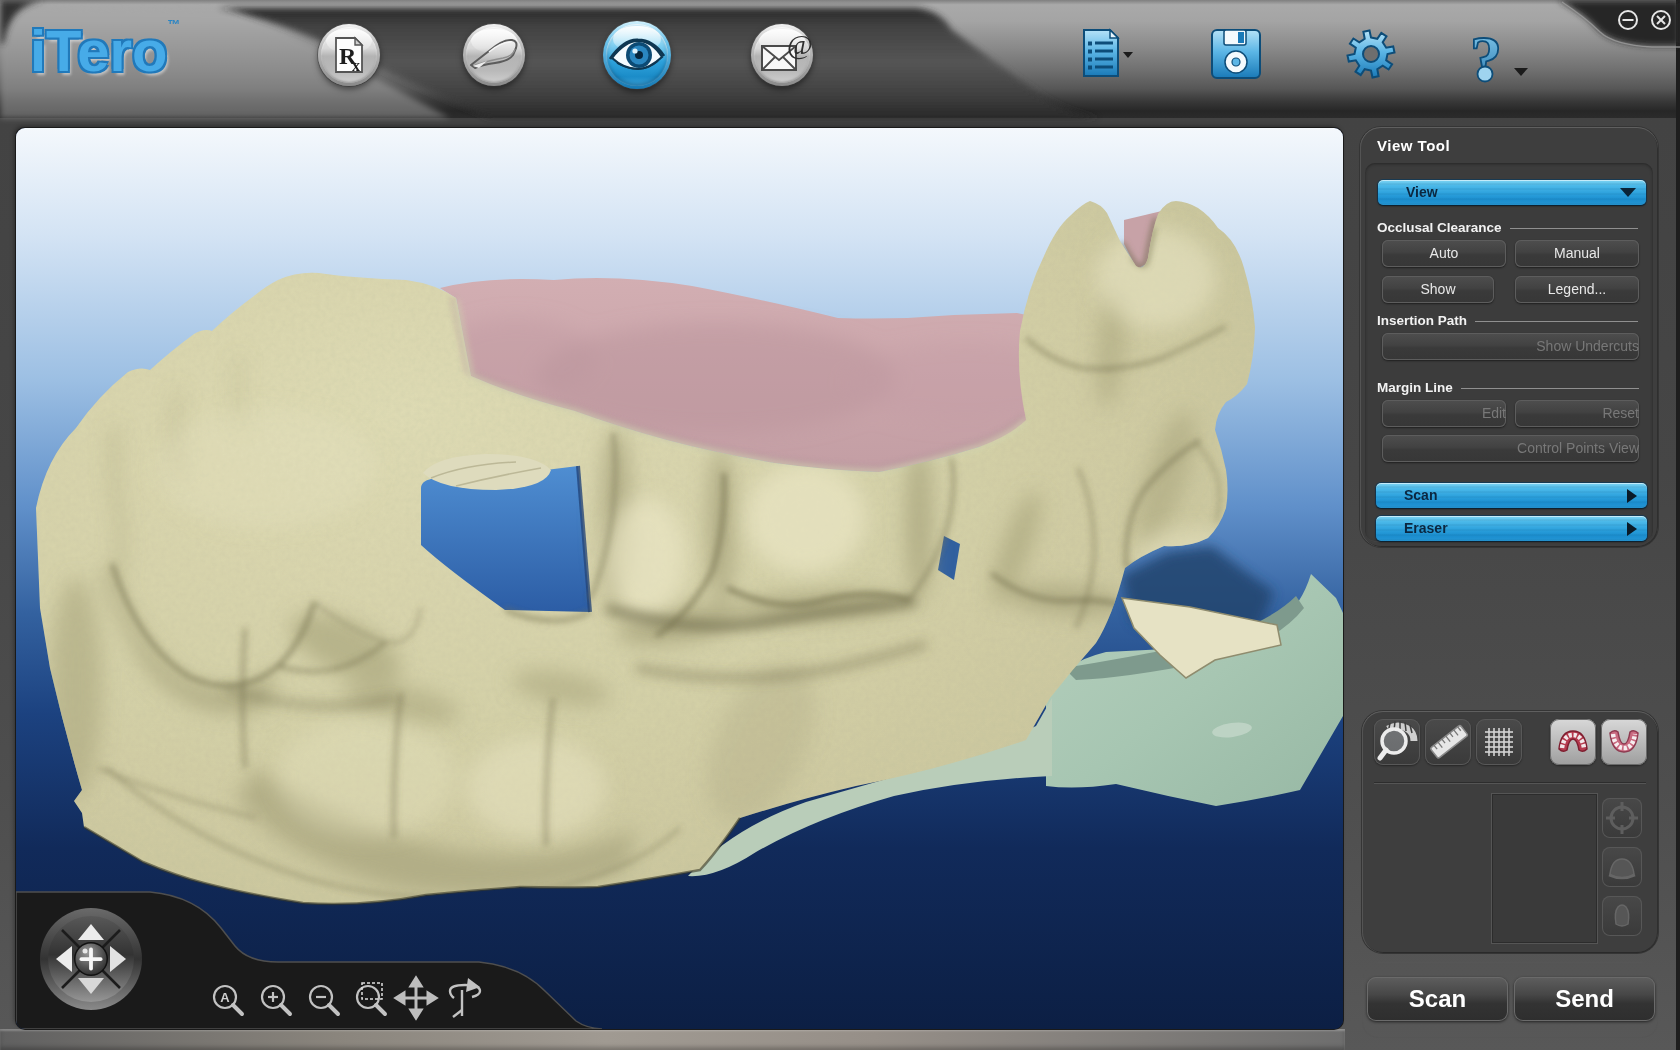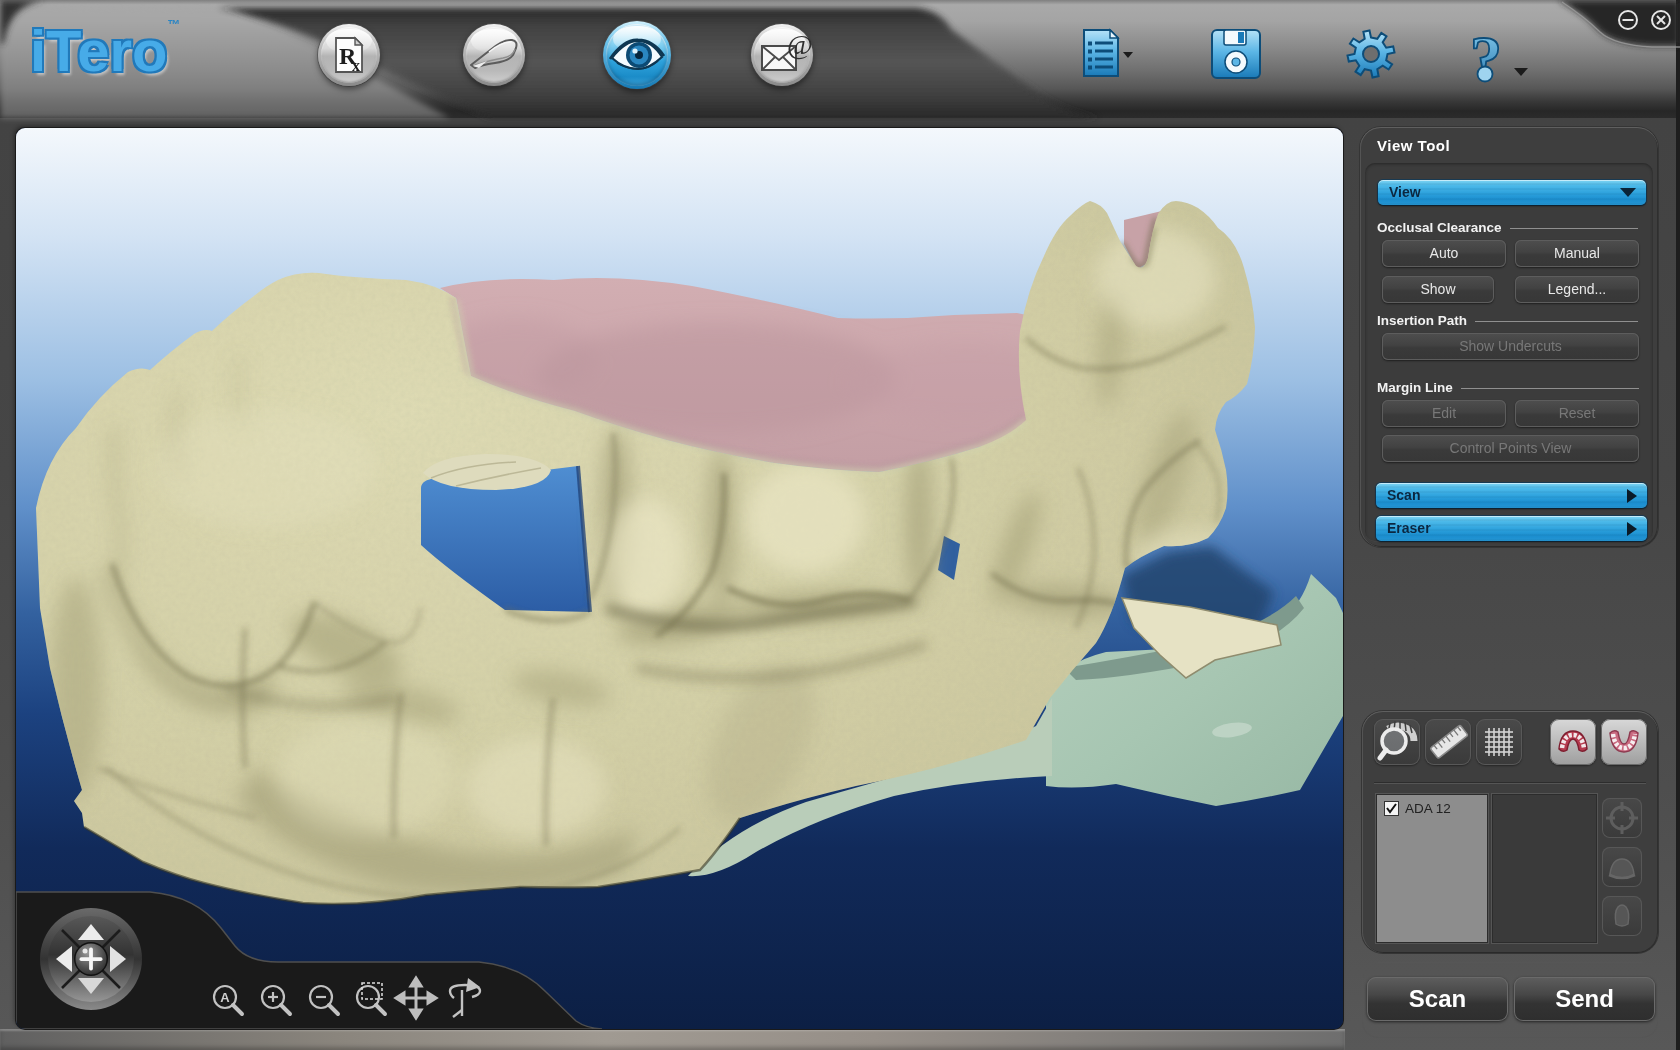--- a/index.html
+++ b/index.html
@@ -17,27 +17,27 @@
   .rpanel{position:absolute;background:#3e3e3e;border-radius:21px;
        box-shadow:inset 0 1px 0 #5f5f5f, inset 1px 0 0 #545454, inset -1px 0 0 #2f2f2f, inset 0 -1px 0 #2a2a2a, 0 0 0 1px #353535;}
   #vt{left:1360px;top:127px;width:298px;height:420px;}
   #vt .inner{position:absolute;left:5px;top:36px;width:288px;height:379px;border-radius:10px;background:#3c3c3c;
        box-shadow:inset 0 1px 3px #262626, inset 0 -1px 0 #4a4a4a;}
   .ptitle{position:absolute;left:17px;top:10px;color:#fff;font-size:15px;font-weight:bold;letter-spacing:0.5px;}
   .bluebar{position:absolute;height:25px;border-radius:5px;color:#0b2740;font-weight:bold;font-size:14px;
        background:repeating-linear-gradient(180deg,rgba(10,60,90,0) 0px,rgba(10,60,90,0) 3px,rgba(10,60,90,.12) 4px,rgba(10,60,90,0) 5px),
                   linear-gradient(180deg,#7fd4f2 0%,#4cb9e9 22%,#2ba0dc 55%,#1b8ecf 80%,#2596d4 100%);
        box-shadow:inset 0 1px 0 rgba(255,255,255,.55), 0 1px 2px rgba(0,0,0,.6), 0 0 0 1px #1a3c55;
-       line-height:25px;padding-left:11px;box-sizing:border-box;}
+       line-height:25px;padding-left:28px;box-sizing:border-box;}
   .seclabel{position:absolute;color:#f2f2f2;font-size:13.5px;font-weight:bold;white-space:nowrap;}
   .seclabel .rule{display:inline-block;height:1px;background:#909090;vertical-align:middle;margin-left:8px;}
   .gbtn{position:absolute;height:27px;border-radius:6px;color:#e8e8e8;font-size:14px;text-align:center;
        background:linear-gradient(180deg,#4e4e4e 0%,#424242 45%,#3a3a3a 55%,#373737 100%);
        box-shadow:inset 0 0 0 1px #5d5d5d, 0 1px 2px rgba(0,0,0,.5);line-height:27px;}
-  .gbtn.dis{color:#787878;}
+  .gbtn.dis{color:#787878;text-align:right;}
   #toolpanel{left:1362px;top:711px;width:296px;height:242px;}
   #ssgroup{left:1362px;top:962px;width:296px;height:76px;border-radius:16px;background:transparent;
        box-shadow:inset 0 0 0 1px #565656;}
   .bigbtn{position:absolute;top:15px;width:141px;height:44px;border-radius:9px;color:#fff;font-weight:bold;font-size:24px;
        text-align:center;line-height:44px;
        background:linear-gradient(180deg,#5e5e5e 0%,#474747 40%,#333333 60%,#2e2e2e 100%);
        box-shadow:inset 0 0 0 1px #6a6a6a, 0 1px 3px rgba(0,0,0,.6);}
   .toolbtn{position:absolute;top:8px;width:46px;height:46px;border-radius:9px;
        background:linear-gradient(180deg,#4a4a4a,#3a3a3a);
        box-shadow:inset 0 0 0 1px #585858, 0 1px 2px rgba(0,0,0,.4);}
@@ -501,27 +501,20 @@
    <svg width="46" height="46" viewBox="0 0 46 46">
     <path d="M9,30 Q11,12 23,12 Q35,12 37,30 Q33,34 29,31 Q27,20 23,20 Q19,20 17,31 Q13,34 9,30 Z" fill="#b53a4e" stroke="#7e1f30" stroke-width="1.5"></path>
     <path d="M12,29 Q14,16 23,16 Q32,16 34,29" fill="none" stroke="#f2e8ea" stroke-width="4.5" stroke-dasharray="3.2,1.6"></path>
    </svg></div>
   <div class="toolbtn arch" style="left:239px;">
    <svg width="46" height="46" viewBox="0 0 46 46">
     <path d="M9,14 Q11,33 23,33 Q35,33 37,14 Q33,10 29,13 Q27,25 23,25 Q19,25 17,13 Q13,10 9,14 Z" fill="#c96a80" stroke="#8e3a50" stroke-width="1.5"></path>
     <path d="M12,15 Q14,29 23,29 Q32,29 34,15" fill="none" stroke="#f6eef0" stroke-width="4.5" stroke-dasharray="3.2,1.6"></path>
    </svg></div>
   <div style="position:absolute;left:12px;top:71px;width:272px;height:1px;background:#2d2d2d;box-shadow:0 1px 0 #555;"></div>
-  <div class="listbox" style="left:14px;top:83px;width:110px;height:147px;">
-    <div style="position:absolute;left:7px;top:6px;width:13px;height:13px;background:#f5f5f5;border:1px solid #333;"></div>
-    <svg width="13" height="13" style="position:absolute;left:8px;top:7px">
-        <path d="M2,6 L5,10 L11,2" stroke="#111" stroke-width="2" fill="none"></path>
-      </svg>
-    <div style="position:absolute;left:28px;top:6px;font-size:13.5px;color:#222;">ADA 12</div>
-  </div>
   <div class="listbox" style="left:130px;top:83px;width:103px;height:147px;background:#3a3a3a;"></div>
   <div class="smallbtn" style="top:87px;">
    <svg width="40" height="40" viewBox="0 0 40 40">
     <circle cx="20" cy="20" r="11" fill="none" stroke="#5e5e5e" stroke-width="3"></circle>
     <g stroke="#5e5e5e" stroke-width="3">
           <line x1="20" y1="4" x2="20" y2="13"></line>
           <line x1="20" y1="27" x2="20" y2="36"></line>
           <line x1="4" y1="20" x2="13" y2="20"></line>
           <line x1="27" y1="20" x2="36" y2="20"></line>
         </g>

